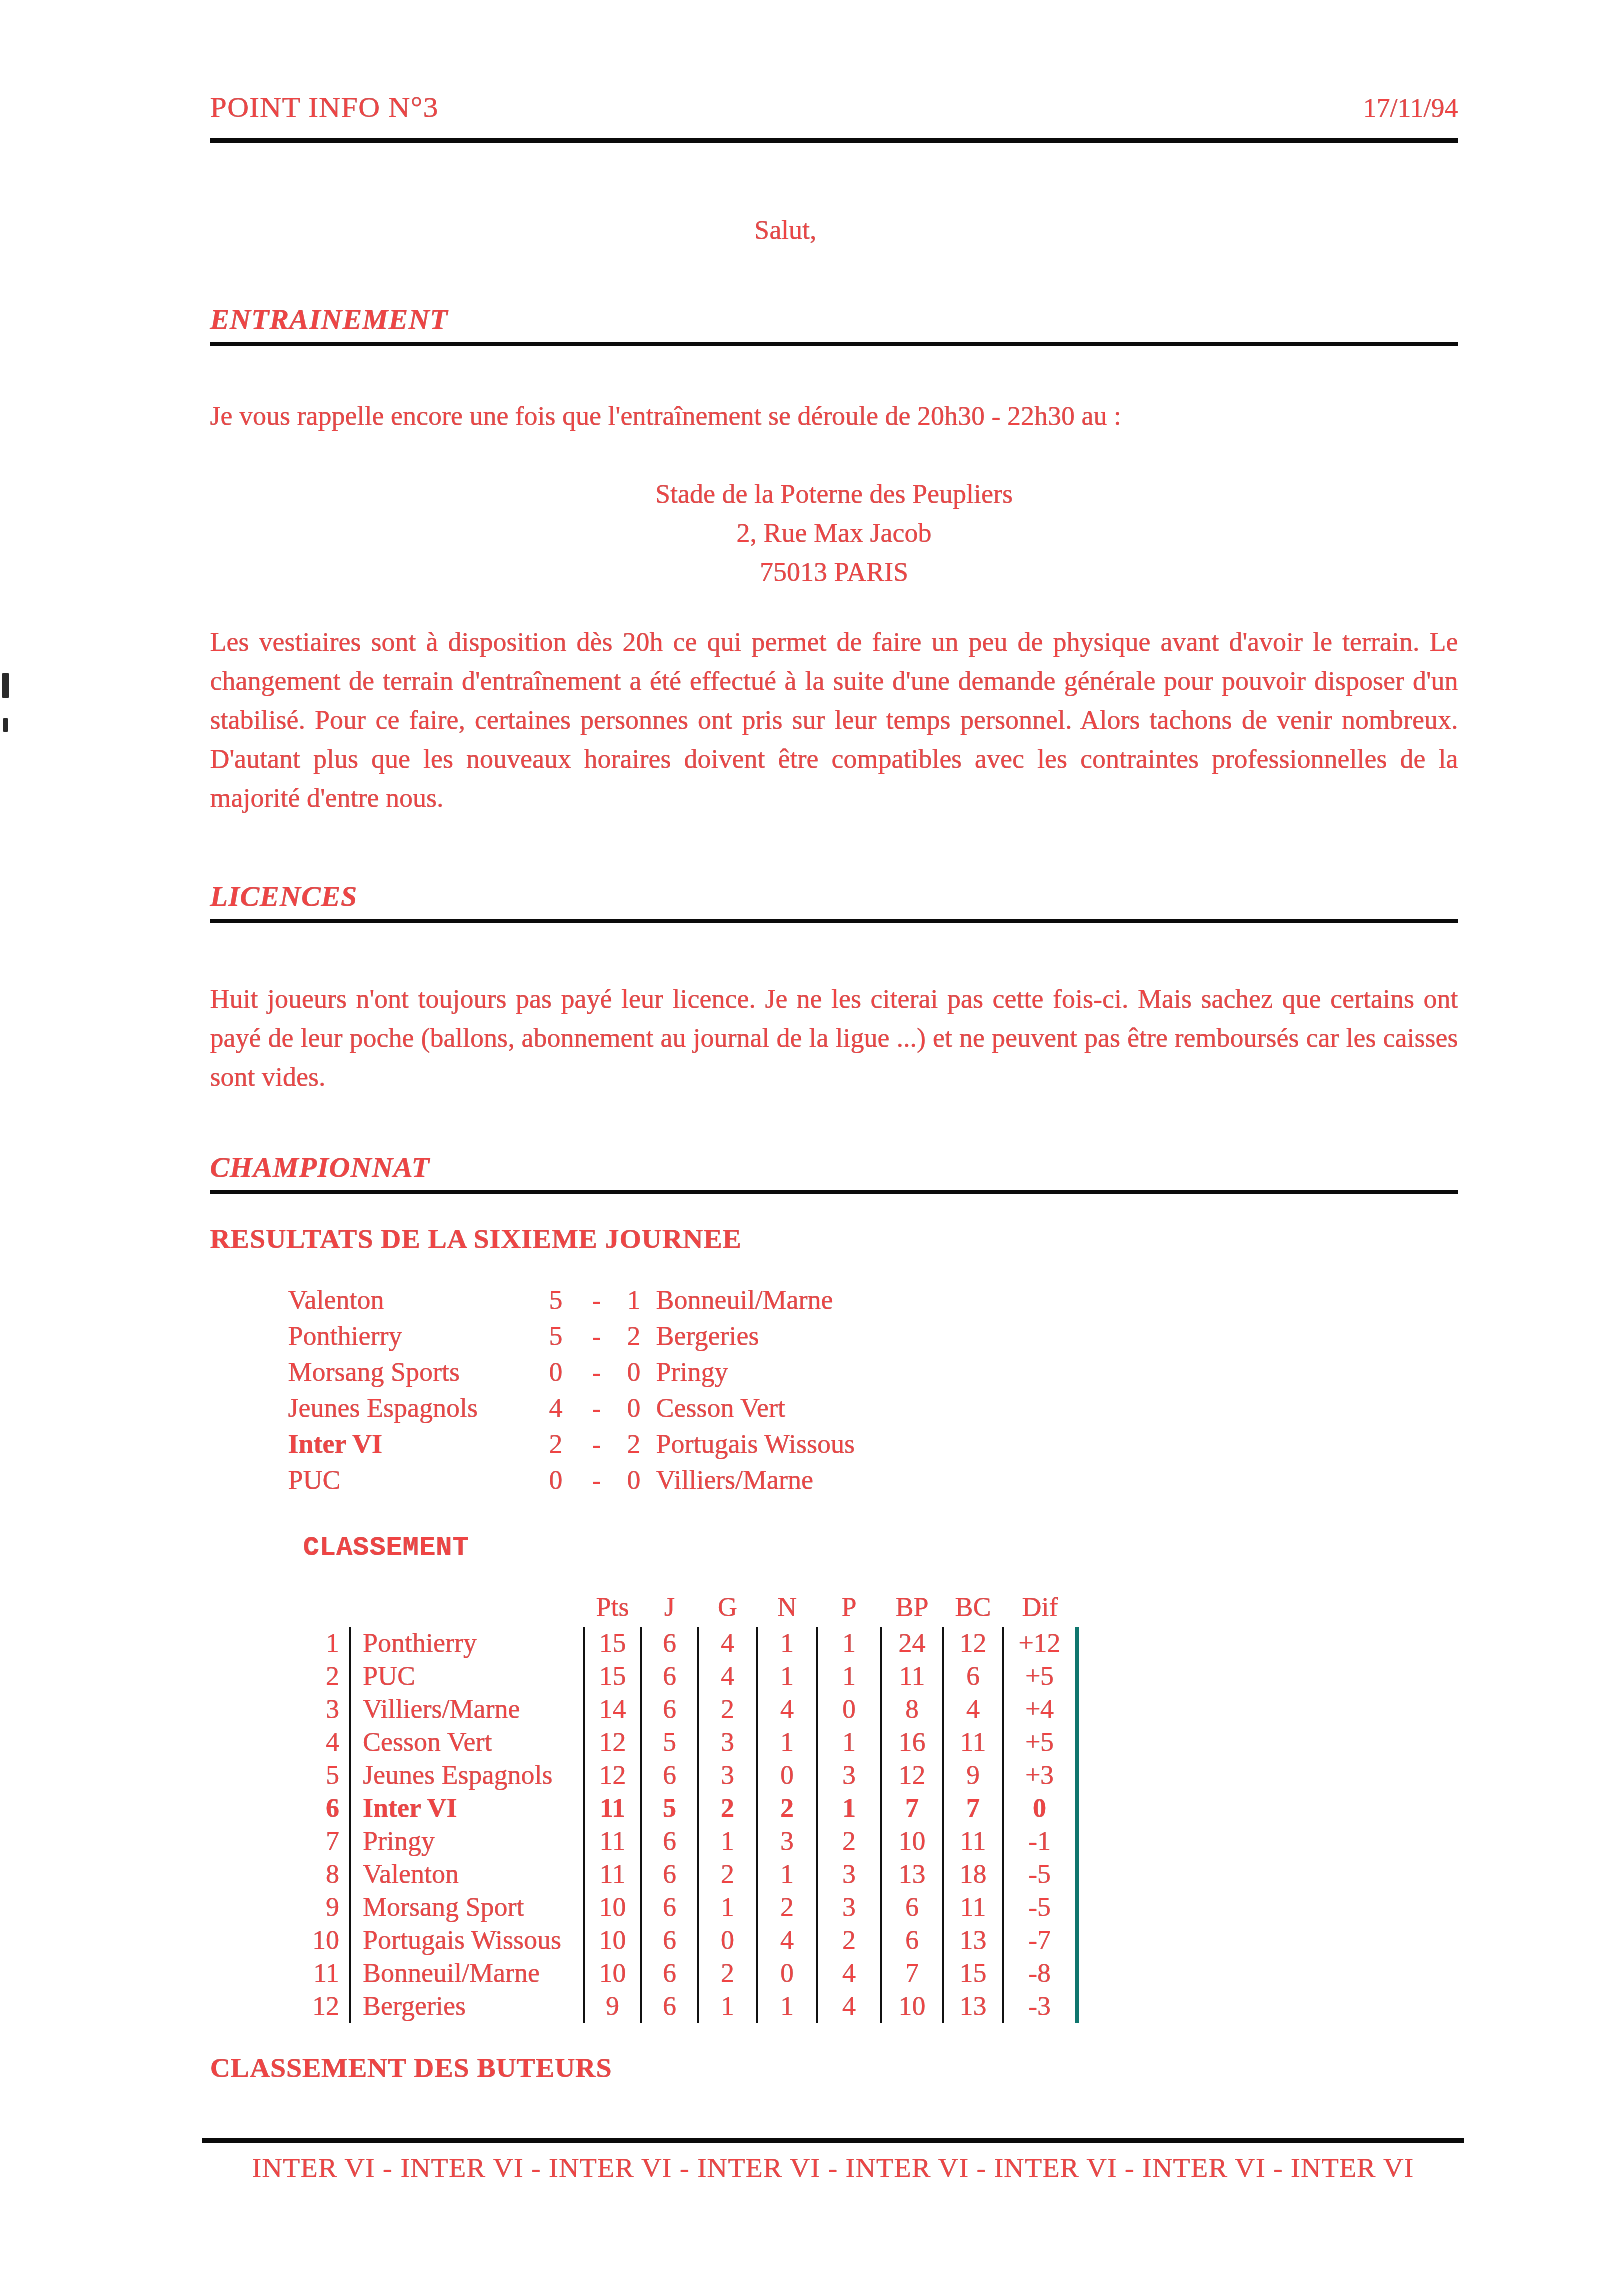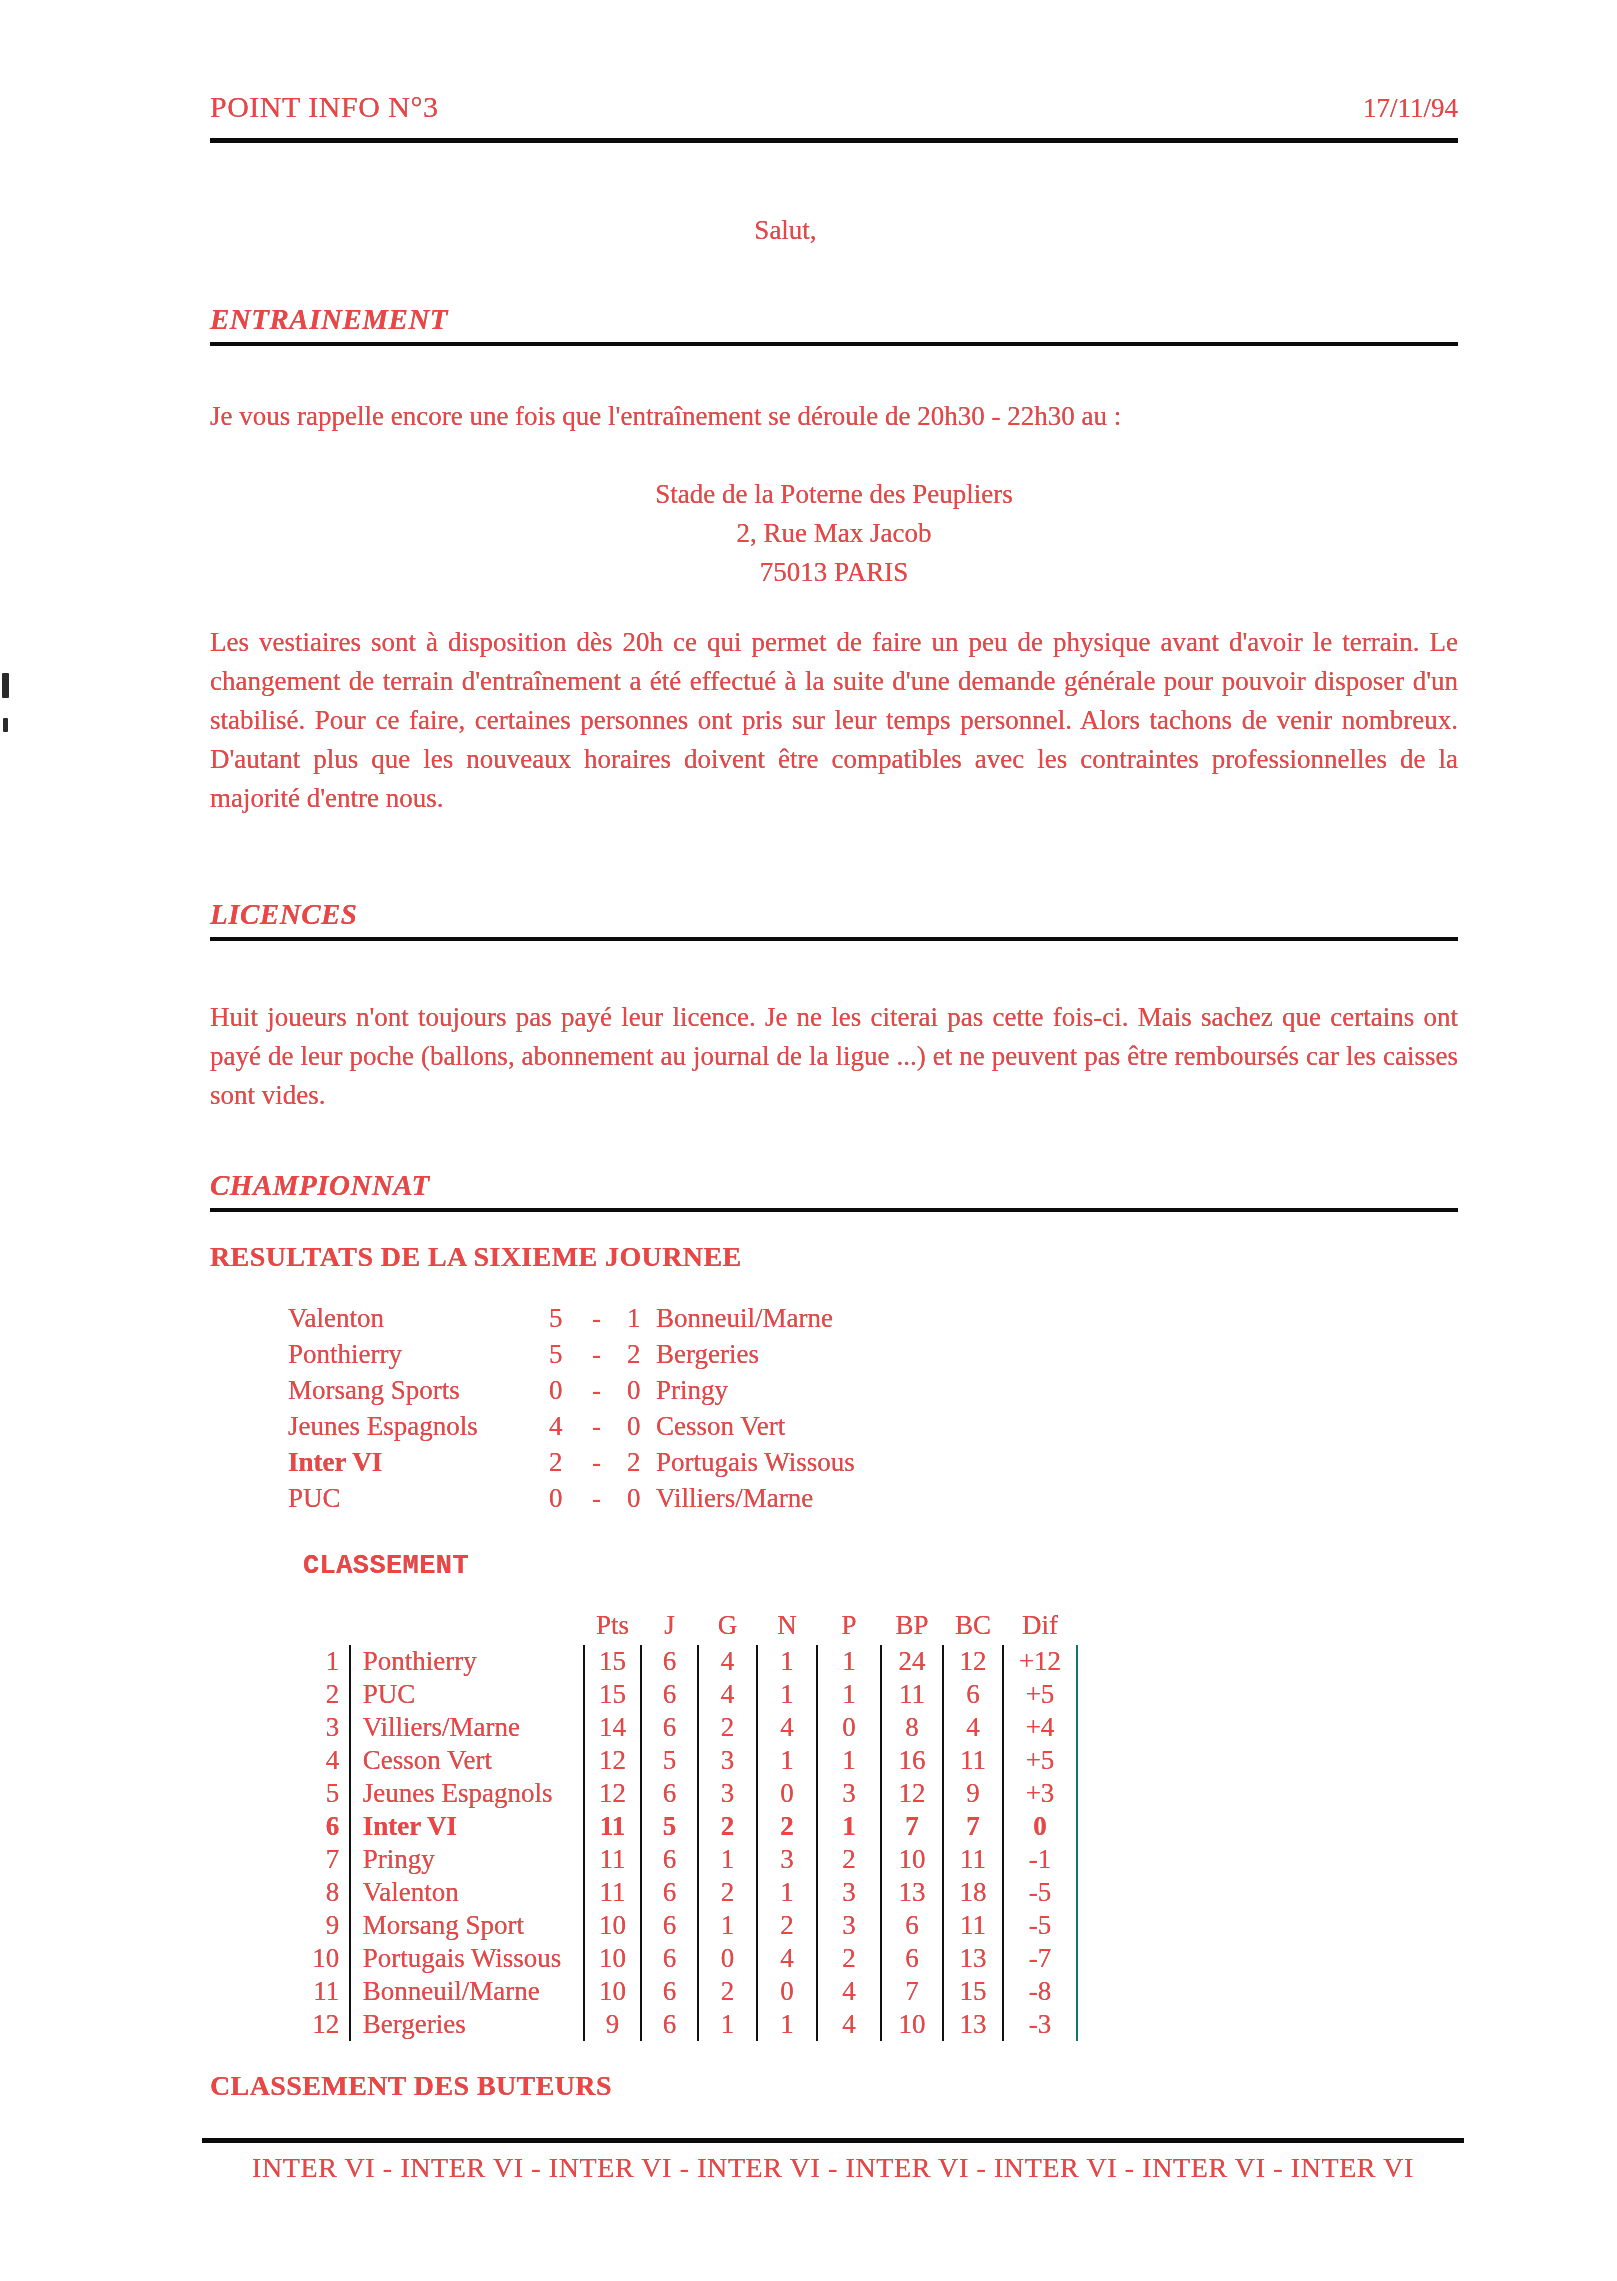--- a/index.html
+++ b/index.html
@@ -24,21 +24,21 @@
   .hdr-date{font-size:27px;}
   
   .salut{margin-top:72px;text-align:center;font-size:27px;width:1151px;}
   
   .sec-head{
     margin:0;margin-top:57px;
     font-size:29px;font-style:italic;font-weight:bold;letter-spacing:0.5px;
     border-bottom:4.9px solid #0b0b0b;
     padding-bottom:6px;
   }
-  .sec-head.licences{margin-top:80px;}
+  .sec-head.licences{margin-top:62px;}
   .sec-head.champ{margin-top:54px;}
   p{margin:0;font-size:27px;line-height:39px;}
   .intro{margin-top:51px;}
   .address{margin-top:39px;text-align:center;font-size:27px;line-height:39px;width:1248px;}
   .para-just{margin-top:31px;text-align:justify;}
   .licences-para{margin-top:57px;text-align:justify;}
   
   .sub-head{
     margin:0;margin-top:29px;
     font-size:28px;font-weight:bold;letter-spacing:0.4px;
@@ -57,21 +57,21 @@
   .classement{
     margin-top:29px;margin-left:93px;
     border-collapse:collapse;table-layout:fixed;
     font-size:27px;
   }
   .classement th{font-weight:normal;text-align:center;font-size:27px;padding:0 0 3.9px 0;}
   .classement td{height:33px;padding:0;text-align:center;}
   .classement tbody td{border-left:2px solid #111;}
   .classement tbody td.rank{border-left:none;text-align:right;padding-right:9.8px;}
   .classement tbody td.team{text-align:left;padding-left:11.7px;}
-  .classement tbody td.dif{border-right:2px solid #0f766e;}
+  .classement tbody td.dif{border-right:4px solid #0f766e;}
   .classement tr.bold td{font-weight:bold;}
   
   .buteurs-list{margin-top:39px;margin-left:99px;font-size:27px;line-height:38px;}
   .buteur-row{display:flex;}
   .b-line{width:394px;}
   
   .footer{
     position:absolute;left:202px;right:154px;top:2138px;
     border-top:5.9px solid #0b0b0b;
     padding-top:8.8px;

